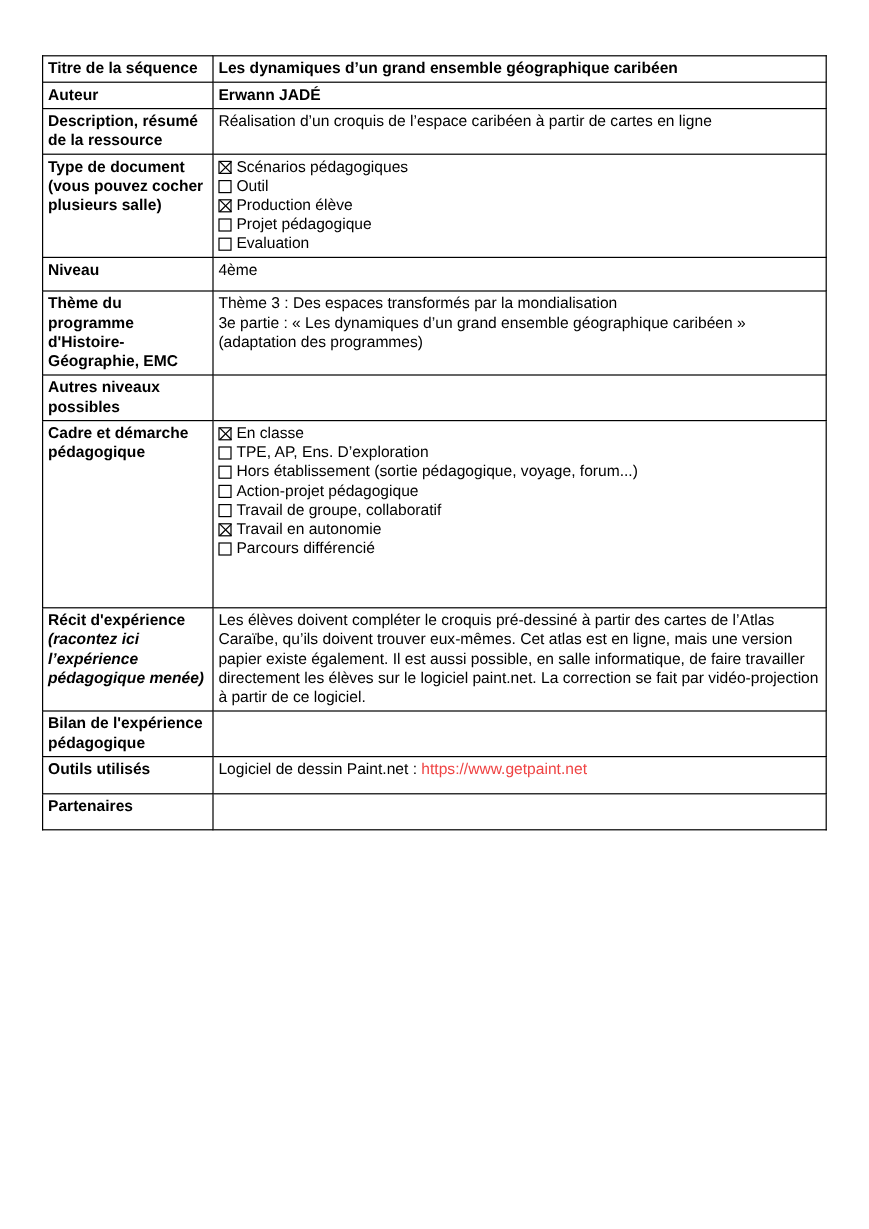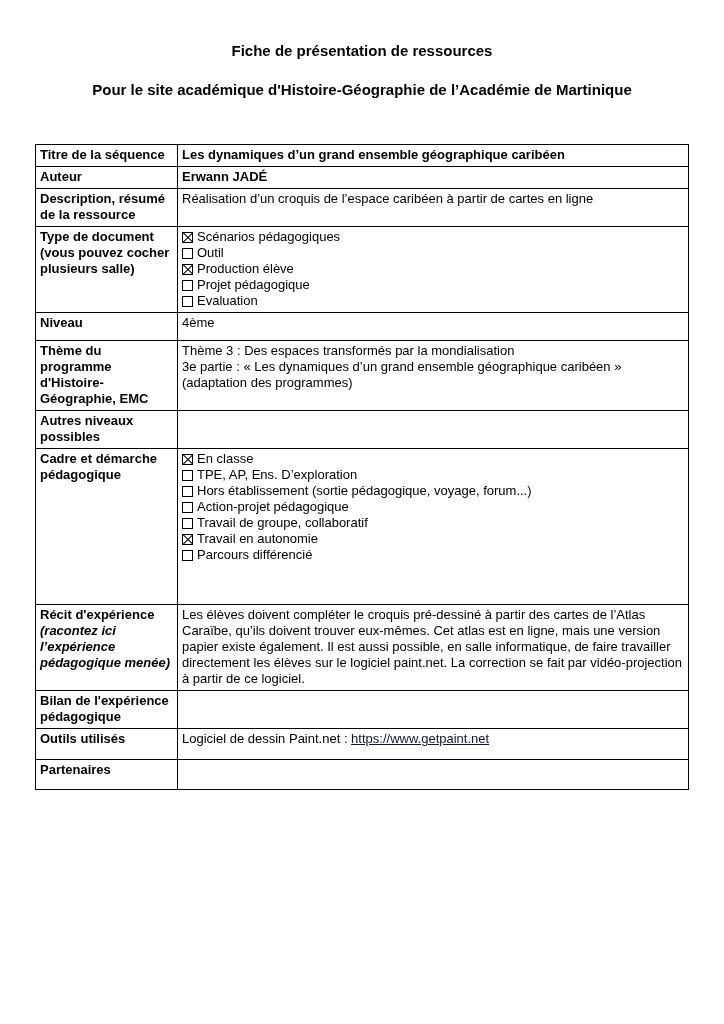--- a/index.html
+++ b/index.html
@@ -36,31 +36,27 @@
     width:11px; height:11px; border:1px solid #000; display:inline-block;
     position:relative; margin-right:4px; flex:0 0 auto;
   }
   .cb.checked::before, .cb.checked::after {
     content:""; position:absolute; top:4px; left:-2px; width:14px; height:1px;
     background:#000;
   }
   .cb.checked::before { transform:rotate(45deg); }
   .cb.checked::after  { transform:rotate(-45deg); }
 
-  a.link { color:#0f172a; text-decoration:underline; cursor:pointer; }
+  a.link { color:#ef4444; cursor:pointer; }
 </style>
 </head>
 <body>
 
 <div class="page">
 
-  <div class="header">
-    <div class="title">Fiche de présentation de ressources</div>
-    <div class="subtitle">Pour le site académique d'Histoire-Géographie de l’Académie de Martinique</div>
-  </div>
 
   <table class="fiche">
     <colgroup>
         <col style="width:142px">
         <col>
       </colgroup>
     <tbody>
 
       <tr class="r0">
         <td class="lbl">Titre de la séquence</td>

